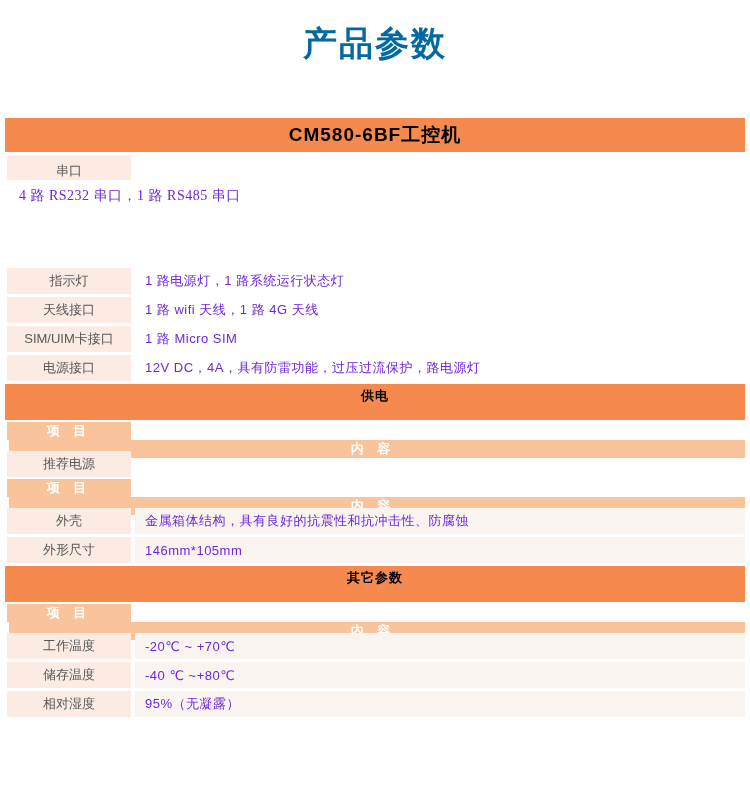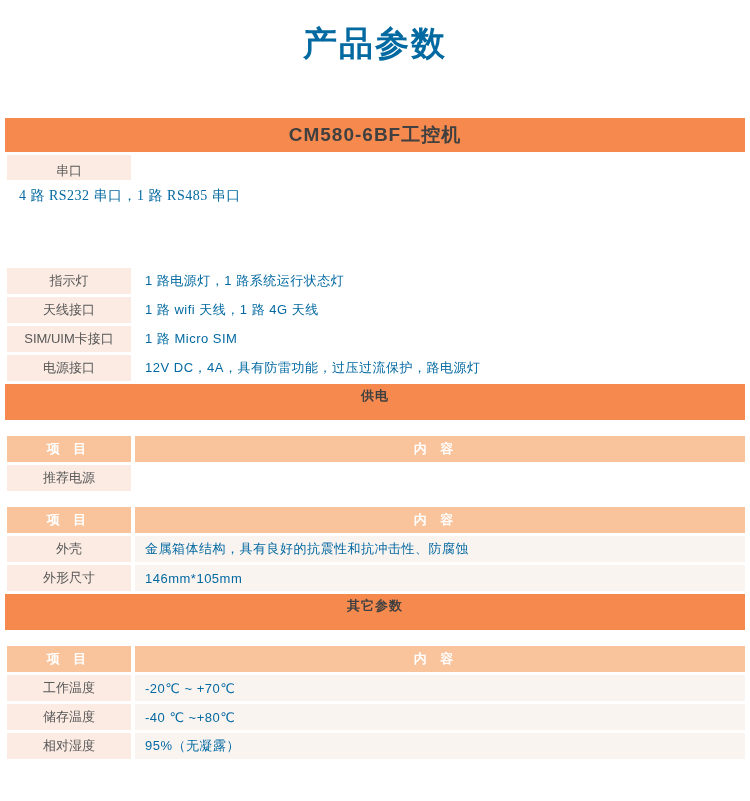--- a/index.html
+++ b/index.html
@@ -15,48 +15,48 @@
     margin-top:22px;
     text-align:center;
     font-size:34px; line-height:42px;
     font-weight:700; color:#0369a1;
     letter-spacing:2px;
   }
 
   .spec-table { margin:54px 5px 0; }
 
   .banner {
-    background:#f68a4e; color:#404040;
+    background:#f68a4e; color:#000000;
     text-align:center; font-weight:700;
   }
   .banner-main {
     height:34px; line-height:34px;
     font-size:19px; letter-spacing:1px;
   }
   .banner-section {
     height:36px; line-height:24px;
     font-size:13px; margin-top:3px; letter-spacing:1px;
   }
 
   .row { display:flex; margin-top:3px; height:26px; }
   .row-tall { height:105px;flex-direction:column; }
   .row-after-tall { margin-top:8px; }
-  .row-header { margin-top:16px; }
+  .row-header { margin-top:2px;flex-direction:column; }
 
   .label-cell {
     width:124px; margin-left:2px;
     background:#fbebe3;
     display:flex; align-items:center; justify-content:center;
     font-size:13px; color:#575757;
   }
   .value-cell {
     flex:1; margin-left:4px;
     display:flex; align-items:center;
     padding-left:10px; padding-right:8px;
-    font-size:13px; color:#0369a1;
+    font-size:13px; color:#6d28d9;
     background:#ffffff;
     letter-spacing:0.5px;
   }
   .tinted .value-cell { background:#faf4f1; }
 
   .row-tall .label-cell { align-items:flex-start; padding-top:7px; }
   .row-tall .value-cell {
     align-items:flex-start; padding-top:7px;
     font-family:"Liberation Serif","DejaVu Serif",serif;
     font-size:14px; letter-spacing:0.5px;

